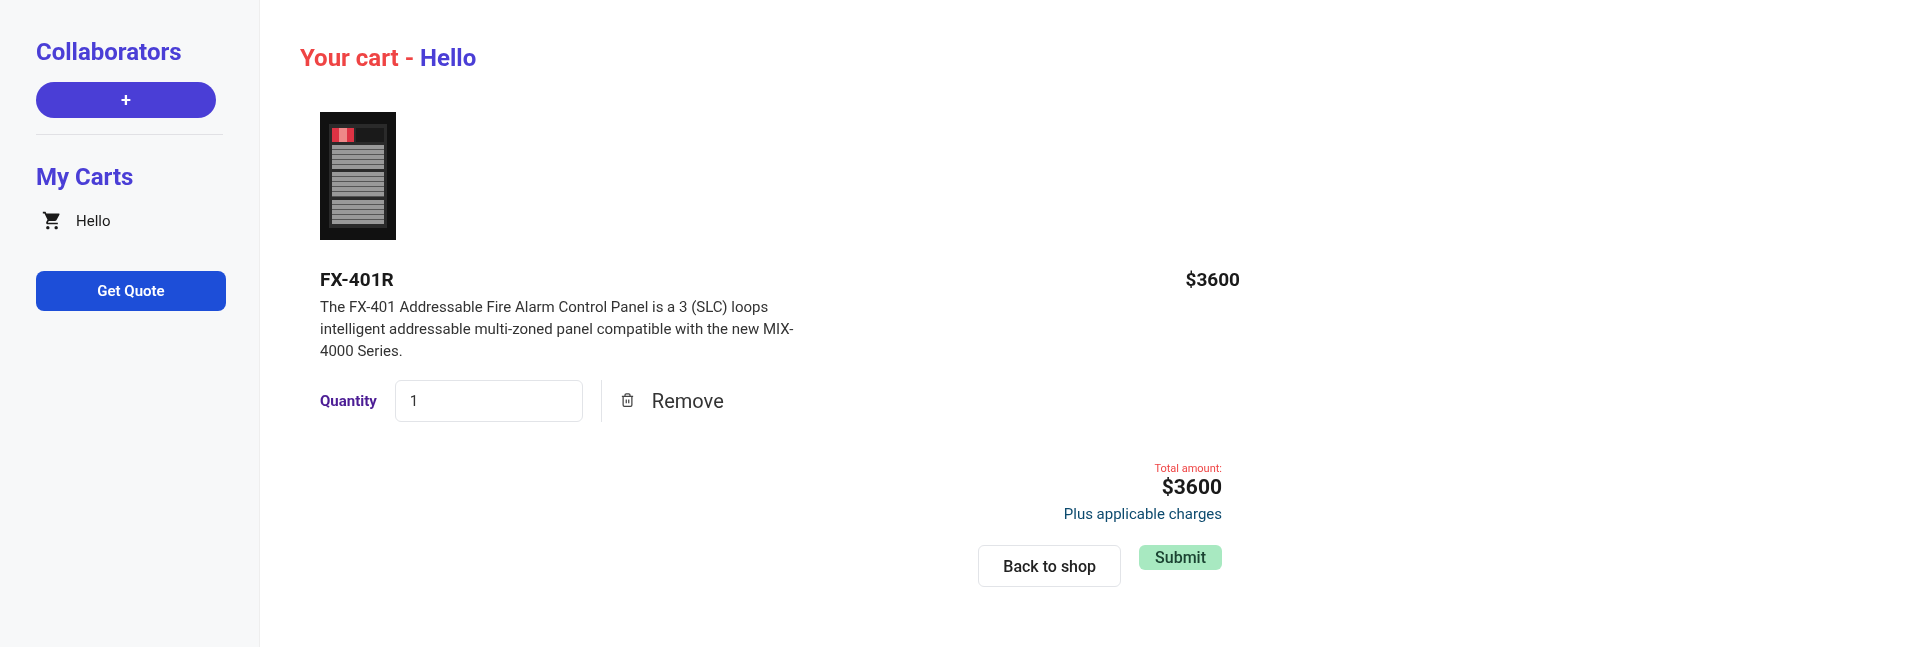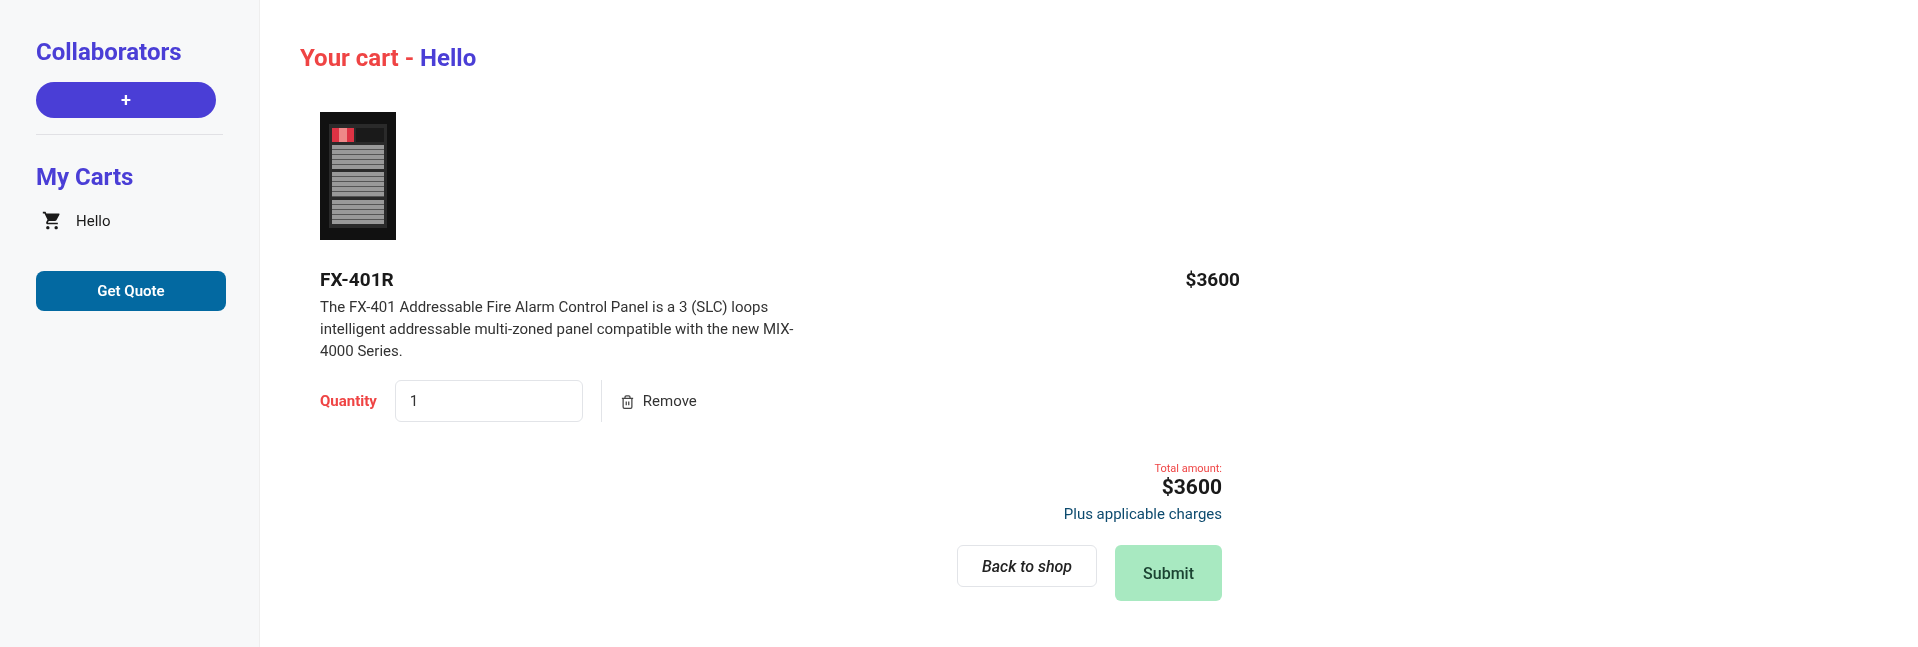--- a/index.html
+++ b/index.html
@@ -43,21 +43,21 @@
     }
     .btn-add {
       width: 180px;
       height: 36px;
       font-size: 18px;
       line-height: 1;
     }
     .btn-quote {
       width: 190px;
       height: 40px;
-      background: #0369a1;
+      background: #1d4ed8;
       color: #fff;
       font-size: 15px;
       border-radius: 8px;
     }
     .divider {
       border: none;
       border-top: 1px solid #e1e1e5;
       margin: 16px 0 28px 0;
     }
     .carts-heading {
@@ -174,45 +174,45 @@
       margin-bottom: 18px;
     }
     .qty-row {
       display: flex;
       align-items: center;
       gap: 18px;
     }
     .qty-label {
       font-size: 15px;
       font-weight: 700;
-      color: #ef4444;
+      color: #4c1d95;
     }
     .qty-input {
       width: 188px;
       height: 42px;
       border: 1px solid #e2e4e8;
       border-radius: 6px;
       padding: 0 14px;
       font-size: 15px;
       color: #333;
       font-family: inherit;
     }
     .vdiv {
       width: 1px;
       height: 42px;
       background: #e2e4e8;
     }
     .remove-btn {
       display: flex;
-      align-items: flex-end;
-      gap: 8px;
+      align-items: flex-start;
+      gap: 17px;
       background: none;
       border: none;
       cursor: pointer;
-      font-size: 15px;
+      font-size: 20px;
       color: #333;
       font-family: inherit;
     }
     .trash-icon {
       width: 15px;
       height: 16px;
       display: inline-block;
     }
     .summary {
       text-align: right;
@@ -240,28 +240,27 @@
     }
     .btn-secondary {
       background: #fff;
       border: 1px solid #e2e4e8;
       color: #222;
       height: 42px;
       padding: 0 24px;
       border-radius: 6px;
       font-weight: 500;
       font-size: 16px;
-      font-style: italic;
     }
     .btn-success {
       background: #a8e9c1;
       color: #1b4332;
       border: none;
-      height: 56px;
-      padding: 0 28px;
+      height: 25px;
+      padding: 0 16px;
       border-radius: 6px;
       font-weight: 500;
       font-size: 16px;
     }
   </style>
 </head>
 <body>
 
 <aside class="sidebar">
   <h2>Collaborators</h2>

